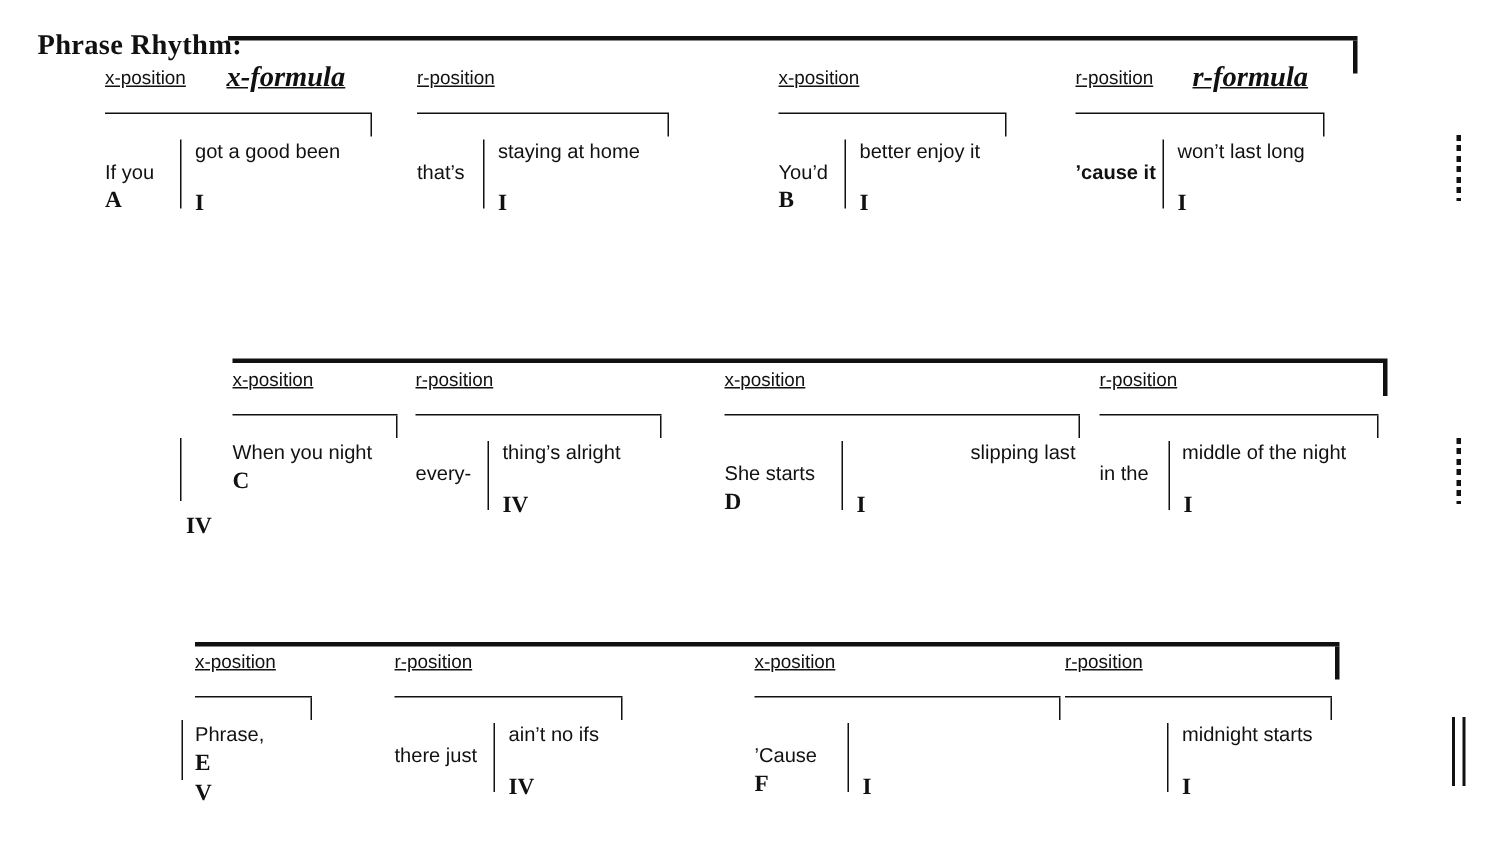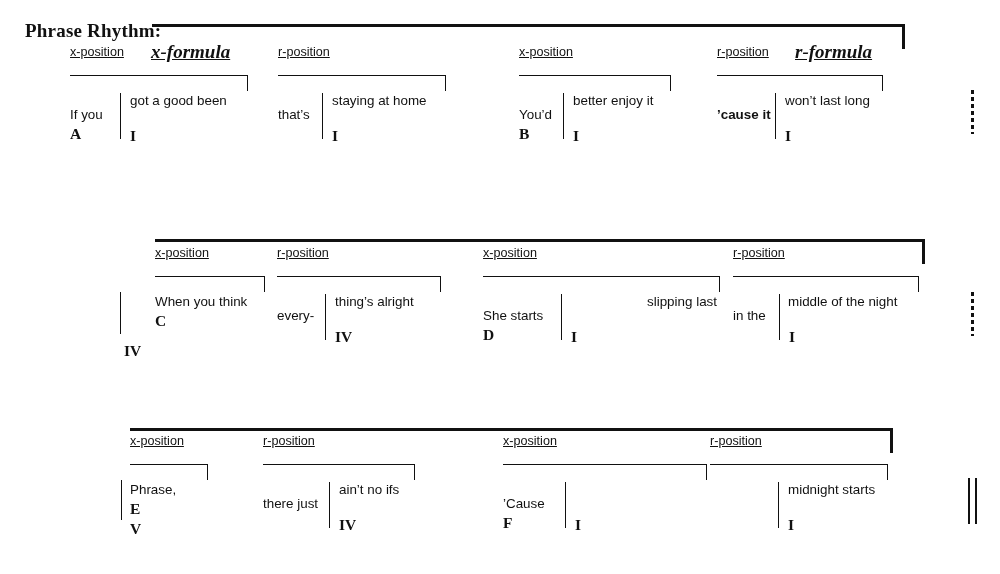--- a/index.html
+++ b/index.html
@@ -232,21 +232,21 @@
 
   <div class="unit" style="left:155px; top:259px; width:110px;">
     <div class="unit-labels">
       <span class="lbl" style="left:0;">x-position</span>
     </div>
     <div class="unit-rule">
         <span class="endtick"></span>
       </div>
     <div class="cells">
       <div class="cell" style="width:110px;">
-        <span>When you think</span>
+        <span>When you night</span>
         <span class="ann" style="left:0; top:18px;">C</span>
       </div>
     </div>
   </div>
 
   <div class="unit" style="left:277px; top:259px; width:164px;">
     <div class="unit-labels">
       <span class="lbl" style="left:0;">r-position</span>
     </div>
     <div class="unit-rule">

